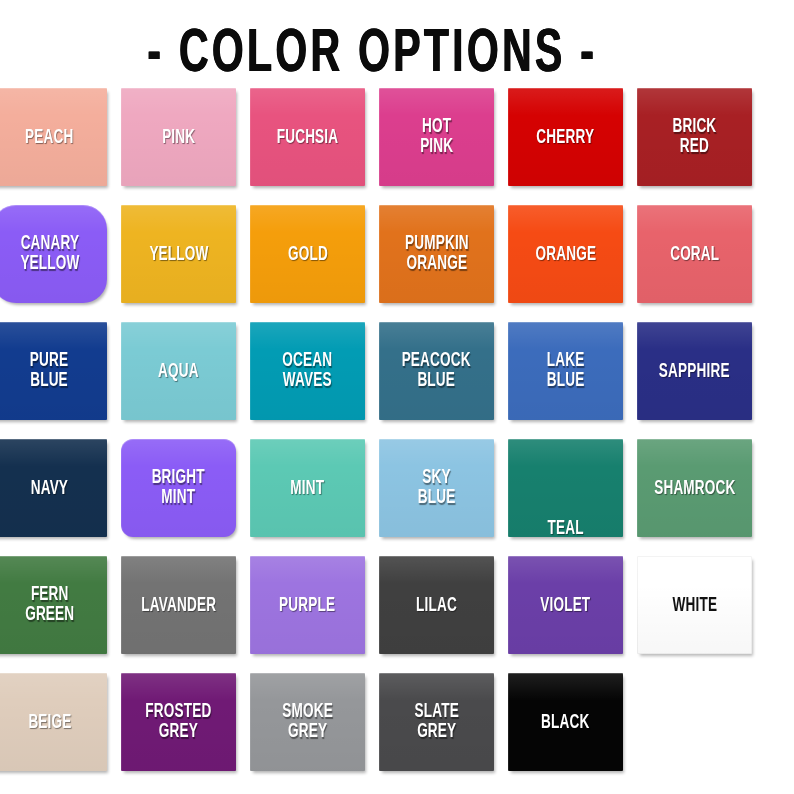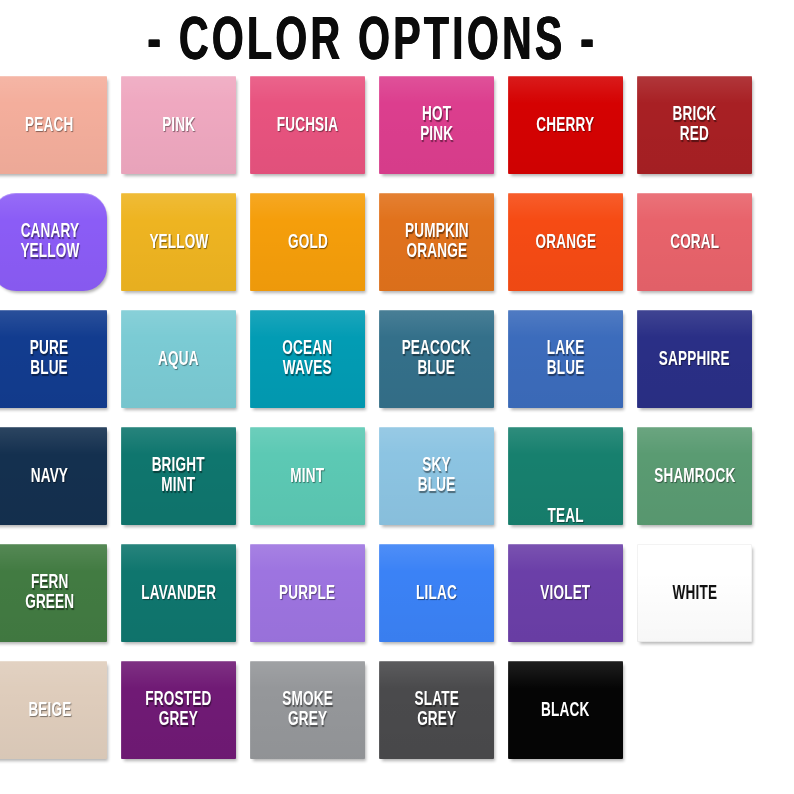--- a/index.html
+++ b/index.html
@@ -13,21 +13,21 @@
     height: 794px;
     overflow: hidden;
     font-family: "Liberation Sans", "DejaVu Sans", sans-serif;
     -webkit-font-smoothing: antialiased;
   }
 
   .sheet {
     width: 744px;
     height: 794px;
     box-sizing: border-box;
-    padding: 0;
+    padding: 12px;
     position: relative;
     background: #fff;
   }
 
   
   .title-wrap {
     height: 76px;
     display: flex;
     align-items: center;
     justify-content: center;
@@ -177,48 +177,48 @@
       <div class="swatch" style="background: rgb(60, 108, 188);">
         <div class="swatch-label light">LAKE
 BLUE</div>
       </div>
       <div class="swatch" style="background: rgb(42, 47, 134);">
         <div class="swatch-label light">SAPPHIRE</div>
       </div>
       <div class="swatch" style="background: rgb(20, 48, 79);">
         <div class="swatch-label light">NAVY</div>
       </div>
-      <div class="swatch" style="background: #0f766e;">
+      <div class="swatch" style="background: #8b5cf6; border-radius: 12px;">
         <div class="swatch-label light">BRIGHT
 MINT</div>
       </div>
       <div class="swatch" style="background: rgb(92, 201, 180);">
         <div class="swatch-label light">MINT</div>
       </div>
       <div class="swatch" style="background: rgb(140, 196, 226);">
         <div class="swatch-label light">SKY
 BLUE</div>
       </div>
       <div class="swatch" style="background: rgb(23, 128, 110); align-items: flex-end;">
         <div class="swatch-label light">TEAL</div>
       </div>
       <div class="swatch" style="background: rgb(90, 155, 114);">
         <div class="swatch-label light">SHAMROCK</div>
       </div>
       <div class="swatch" style="background: rgb(66, 123, 66);">
         <div class="swatch-label light">FERN
 GREEN</div>
       </div>
-      <div class="swatch" style="background: #0f766e;">
+      <div class="swatch" style="background: #737373;">
         <div class="swatch-label light">LAVANDER</div>
       </div>
       <div class="swatch" style="background: rgb(157, 116, 224);">
         <div class="swatch-label light">PURPLE</div>
       </div>
-      <div class="swatch" style="background: #3b82f6;">
+      <div class="swatch" style="background: #404040;">
         <div class="swatch-label light">LILAC</div>
       </div>
       <div class="swatch" style="background: rgb(107, 63, 168);">
         <div class="swatch-label light">VIOLET</div>
       </div>
       <div class="swatch needs-border" style="background: rgb(255, 255, 255);">
         <div class="swatch-label dark" style="color: rgb(17, 17, 17);">WHITE</div>
       </div>
       <div class="swatch" style="background: rgb(223, 205, 188);">
         <div class="swatch-label light">BEIGE</div>

